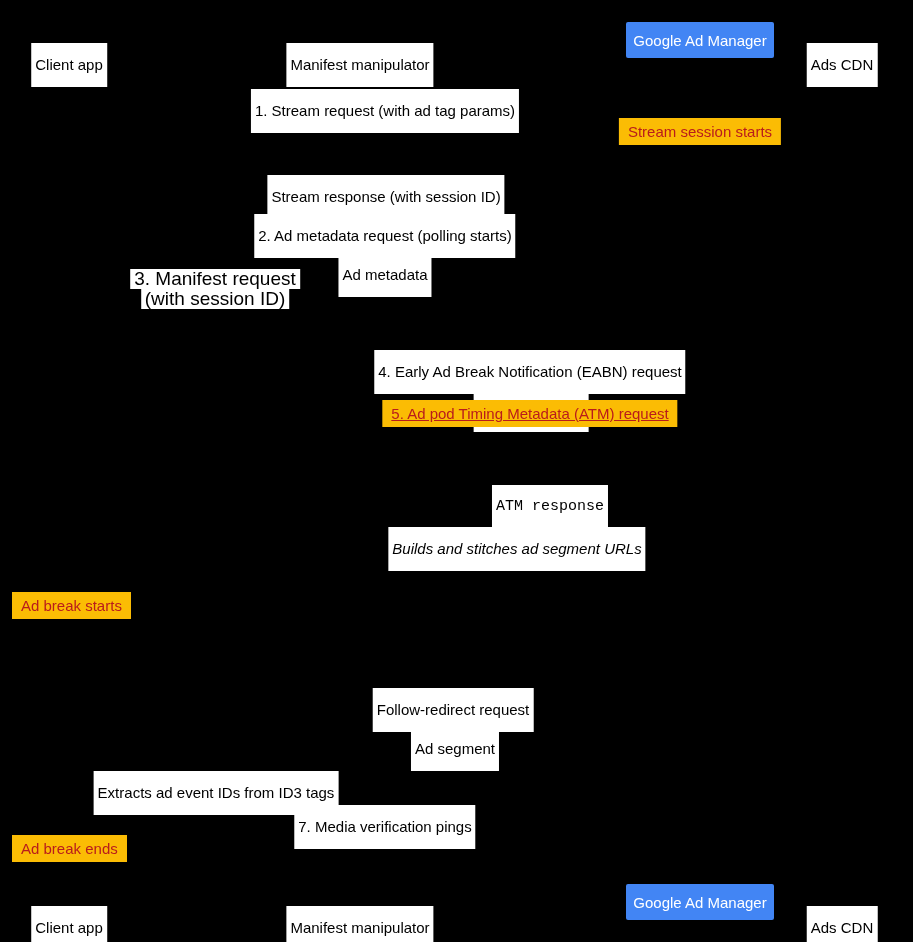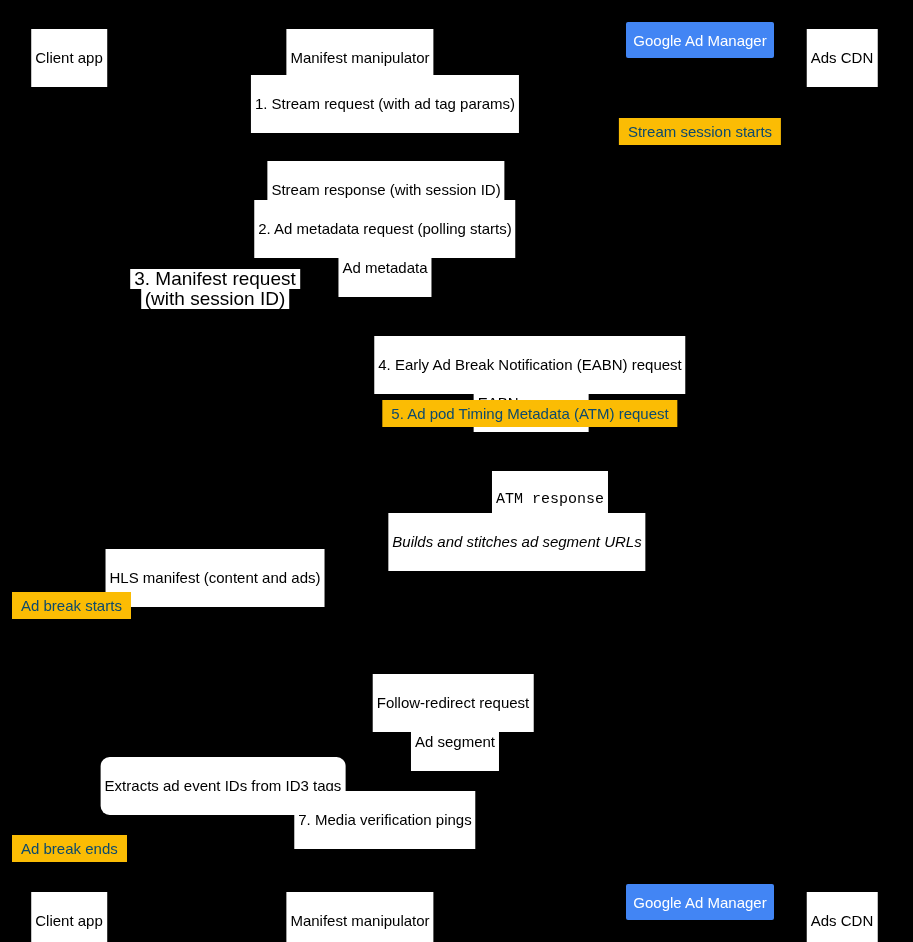--- a/index.html
+++ b/index.html
@@ -19,51 +19,52 @@
     font-family: "Liberation Sans", sans-serif;
     overflow: hidden;
   }
   .lbl {
     position: absolute;
     transform: translateX(-50%);
     background: var(--label-background);
     color: var(--label-text);
     font-size: 15px;
     line-height: 20px;
-    padding: 19px 4px;
+    padding: 12px 4px;
     white-space: nowrap;
+    margin-top: 14px;
   }
   .multiline {
     position: absolute;
     transform: translateX(-50%);
     text-align: center;
   }
   .multiline .line {
     display: inline-block;
     background: var(--label-background);
     color: var(--label-text);
     font-size: 19px;
     line-height: 20px;
     padding: 0 4px;
     white-space: nowrap;
   }
   .note {
     position: absolute;
     background: var(--highlight-yellow);
-    color: #0c4a6e;
+    color: #b91c1c;
     font-size: 15px;
     line-height: 19px;
     padding: 4px 9px;
     white-space: nowrap;
   }
   .note-center {
     transform: translateX(-50%);
     text-align: center;
   }
-  .note .line { display: block; }
+  .note .line { display: block; text-decoration: underline; }
   .participant-primary {
     position: absolute;
     transform: translateX(-50%);
     width: 148px;
     height: 36px;
     background: var(--primary-blue);
     color: var(--primary-text);
     font-size: 15px;
     display: flex;
     align-items: center;
@@ -102,30 +103,29 @@
   <div class="lbl" style="left:531px; top:374px;">EABN response</div>
 
   <div class="note note-center" style="left:530px; top:400px;">
     <span class="line">5. Ad pod Timing Metadata (ATM) request</span>
   </div>
 
   <div class="lbl" style="left:550px; top:471px;font-family:Liberation Mono, monospace;">ATM response</div>
 
   <div class="lbl" style="left:517px; top:513px;font-style:italic;">Builds and stitches ad segment URLs</div>
 
-  <div class="lbl" style="left:215px; top:549px;">HLS manifest (content and ads)</div>
 
   <div class="note" style="left:12px; top:592px;">Ad break starts</div>
 
 
   <div class="lbl" style="left:453px; top:674px;">Follow-redirect request</div>
 
   <div class="lbl" style="left:455px; top:713px;">Ad segment</div>
 
-  <div class="lbl" style="left:223px; top:757px;border-radius:9px;">Extracts ad event IDs from ID3 tags</div>
+  <div class="lbl" style="left:216px; top:757px;">Extracts ad event IDs from ID3 tags</div>
 
   <div class="lbl" style="left:385px; top:791px;">7. Media verification pings</div>
 
   <div class="note" style="left:12px; top:835px;">Ad break ends</div>
 
   <div class="lbl" style="left:69px; top:892px;">Client app</div>
   <div class="lbl" style="left:360px; top:892px;">Manifest manipulator</div>
   <div class="participant-primary" style="left:700px; top:884px;">Google Ad Manager</div>
   <div class="lbl" style="left:842px; top:892px;">Ads CDN</div>
 

